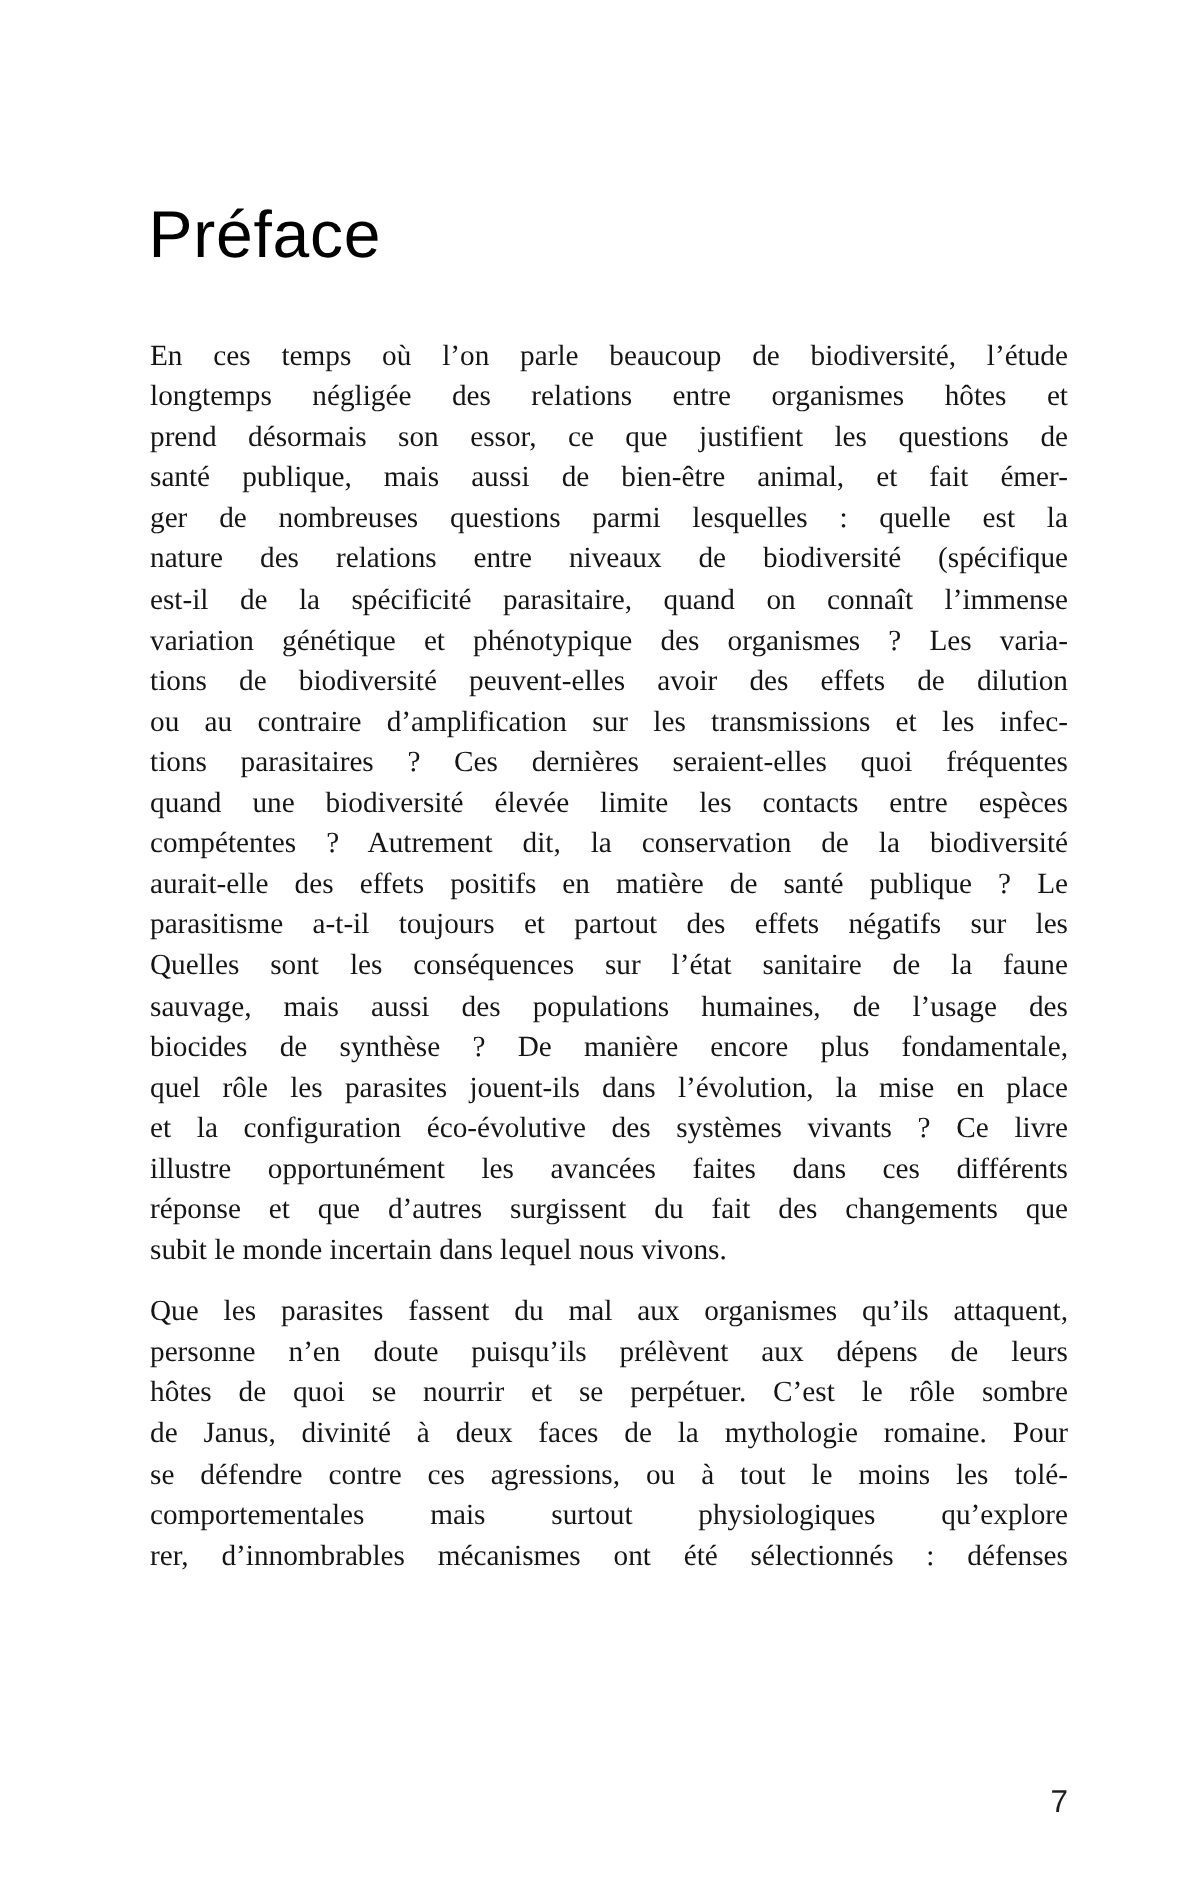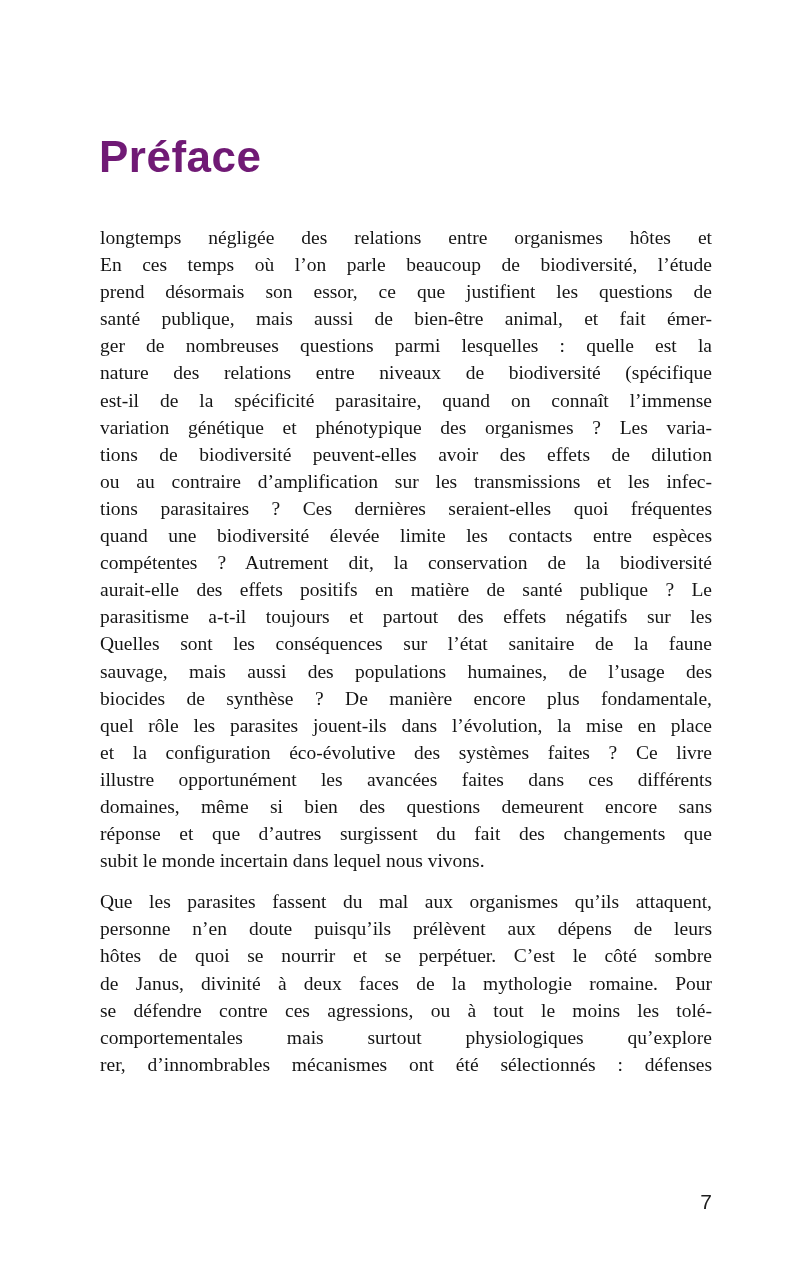--- a/index.html
+++ b/index.html
@@ -12,25 +12,25 @@
     width: 800px;
     height: 1267px;
     background: #ffffff;
     overflow: hidden;
   }
   .chapter-title {
     position: absolute;
     left: 99px;
     top: 104px;
     font-family: "Liberation Sans", sans-serif;
-    font-weight: 700;
+    font-weight: 400;
     font-size: 44px;
     line-height: 48px;
     letter-spacing: 0.5px;
-    color: #701a75;
+    color: #000000;
   }
   .text-block {
     position: absolute;
     left: 100px;
     top: 224px;
     width: 612px;
     font-family: "Liberation Serif", serif;
     font-size: 19.5px;
     line-height: 27.1px;
     color: #151515;
@@ -58,49 +58,48 @@
   }
 </style>
 </head>
 <body>
 
 <div class="page">
   <h1 class="chapter-title">Préface</h1>
 
   <div class="text-block">
       <div class="paragraph">
+        <div class="line">En ces temps où l’on parle beaucoup de biodiversité, l’étude</div>
         <div class="line">longtemps négligée des relations entre organismes hôtes et</div>
-        <div class="line">En ces temps où l’on parle beaucoup de biodiversité, l’étude</div>
         <div class="line">prend désormais son essor, ce que justifient les questions de</div>
         <div class="line">santé publique, mais aussi de bien-être animal, et fait émer-</div>
         <div class="line">ger de nombreuses questions parmi lesquelles : quelle est la</div>
         <div class="line">nature des relations entre niveaux de biodiversité (spécifique</div>
         <div class="line">est-il de la spécificité parasitaire, quand on connaît l’immense</div>
         <div class="line">variation génétique et phénotypique des organismes ? Les varia-</div>
         <div class="line">tions de biodiversité peuvent-elles avoir des effets de dilution</div>
         <div class="line">ou au contraire d’amplification sur les transmissions et les infec-</div>
         <div class="line">tions parasitaires ? Ces dernières seraient-elles quoi fréquentes</div>
         <div class="line">quand une biodiversité élevée limite les contacts entre espèces</div>
         <div class="line">compétentes ? Autrement dit, la conservation de la biodiversité</div>
         <div class="line">aurait-elle des effets positifs en matière de santé publique ? Le</div>
         <div class="line">parasitisme a-t-il toujours et partout des effets négatifs sur les</div>
         <div class="line">Quelles sont les conséquences sur l’état sanitaire de la faune</div>
         <div class="line">sauvage, mais aussi des populations humaines, de l’usage des</div>
         <div class="line">biocides de synthèse ? De manière encore plus fondamentale,</div>
         <div class="line">quel rôle les parasites jouent-ils dans l’évolution, la mise en place</div>
-        <div class="line">et la configuration éco-évolutive des systèmes faites ? Ce livre</div>
+        <div class="line">et la configuration éco-évolutive des systèmes vivants ? Ce livre</div>
         <div class="line">illustre opportunément les avancées faites dans ces différents</div>
-        <div class="line">domaines, même si bien des questions demeurent encore sans</div>
         <div class="line">réponse et que d’autres surgissent du fait des changements que</div>
         <div class="line last-left">subit le monde incertain dans lequel nous vivons.</div>
       </div>
       <div class="paragraph">
         <div class="line">Que les parasites fassent du mal aux organismes qu’ils attaquent,</div>
         <div class="line">personne n’en doute puisqu’ils prélèvent aux dépens de leurs</div>
-        <div class="line">hôtes de quoi se nourrir et se perpétuer. C’est le côté sombre</div>
+        <div class="line">hôtes de quoi se nourrir et se perpétuer. C’est le rôle sombre</div>
         <div class="line">de Janus, divinité à deux faces de la mythologie romaine. Pour</div>
         <div class="line">se défendre contre ces agressions, ou à tout le moins les tolé-</div>
         <div class="line">comportementales mais surtout physiologiques qu’explore</div>
         <div class="line">rer, d’innombrables mécanismes ont été sélectionnés : défenses</div>
       </div>
     </div>
 
   <div class="page-number">7</div>
 </div>
 

